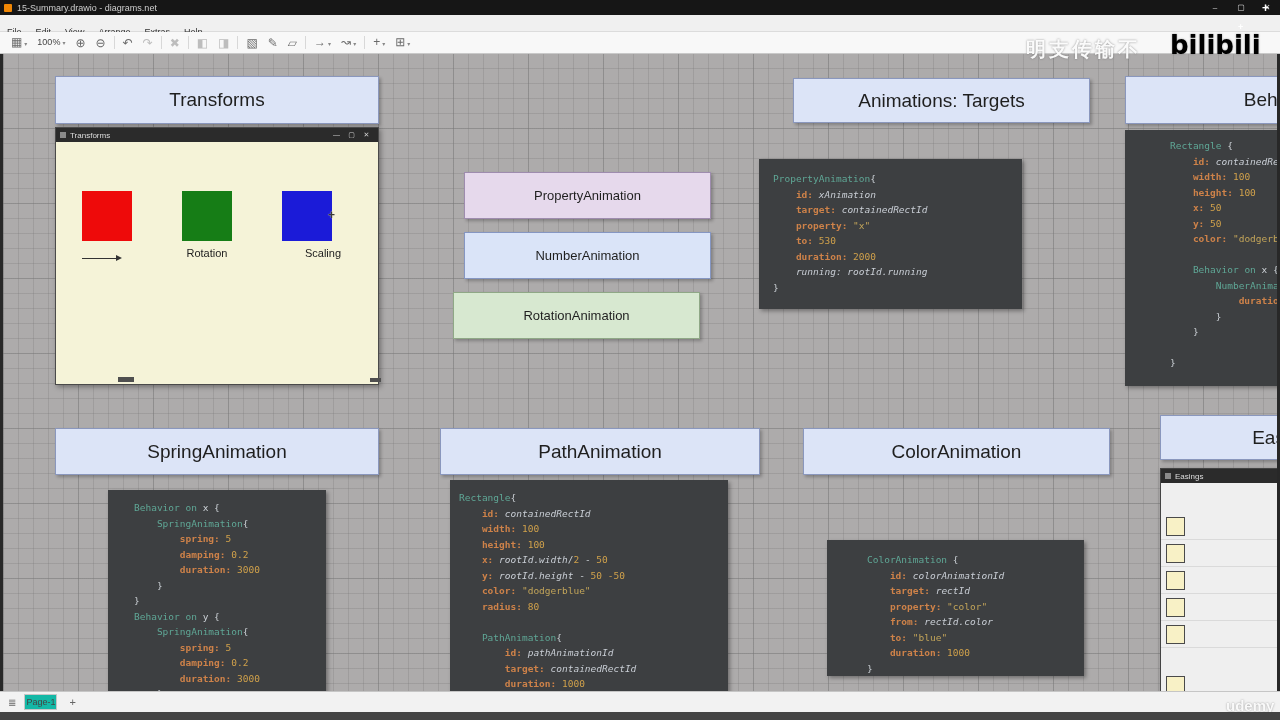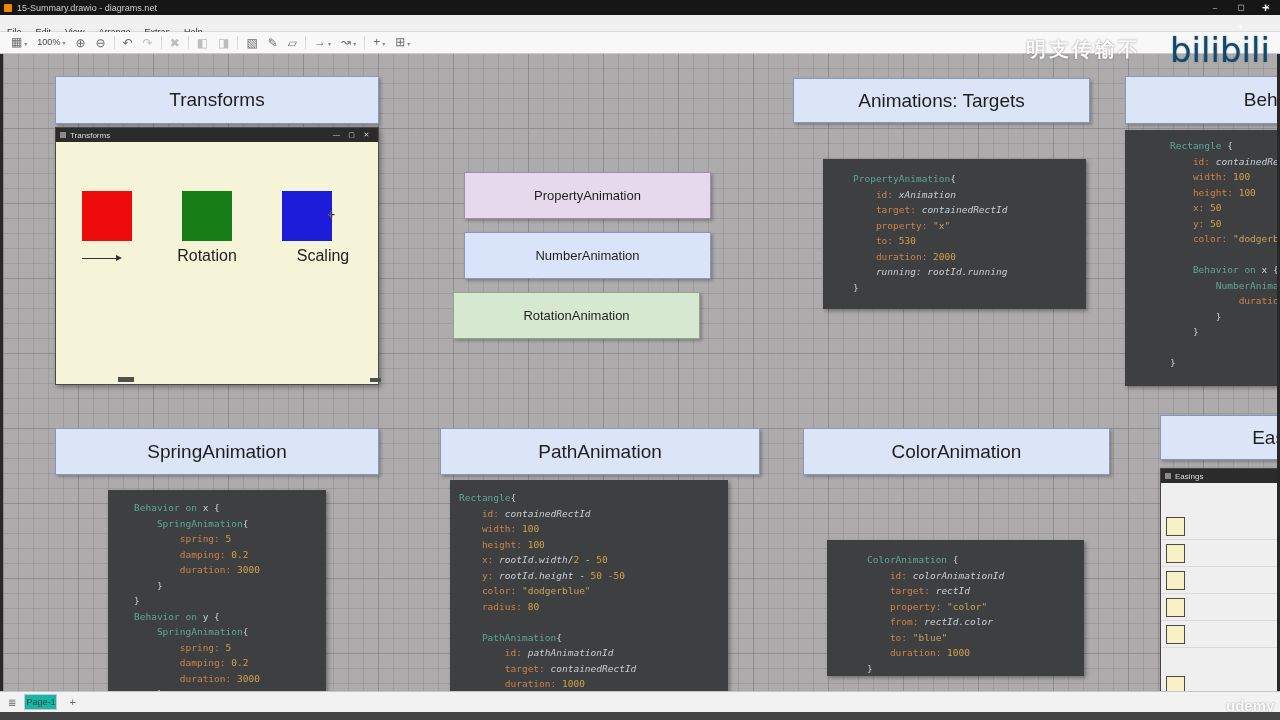--- a/index.html
+++ b/index.html
@@ -53,45 +53,45 @@
     justify-content:center;font-size:13px;color:#1f1f1f;box-shadow:2px 2px 3px rgba(0,0,0,.25);
     border:1px solid #999;}
   #property-box{left:461px;top:119px;border-color:#9e8cae;}
   #number-box{left:461px;top:179px;border-color:#8596c2;}
   #rotation-box{left:450px;top:239px;border-color:#8fa886;}
 
   
   .code-box{position:absolute;background:#3d3f41;box-shadow:2px 2px 4px rgba(0,0,0,.35);
     font-family:"DejaVu Sans Mono",monospace;font-size:9.5px;line-height:15.5px;
     white-space:pre;overflow:hidden;box-sizing:border-box;color:#ccd1d6;}
-  #code-targets{left:820px;top:106px;width:263px;height:150px;padding:12px 6px 6px 30px;}
+  #code-targets{left:756px;top:106px;width:263px;height:150px;padding:12px 6px 6px 14px;}
   #code-behaviors{left:1122px;top:77px;width:310px;height:256px;padding:8px 6px 6px 45px;}
   #code-spring{left:105px;top:437px;width:218px;height:242px;padding:10px 6px 6px 26px;}
   #code-path{left:447px;top:427px;width:278px;height:240px;padding:10px 6px 6px 9px;}
   #code-color{left:824px;top:487px;width:257px;height:136px;padding:12px 6px 6px 40px;}
   .c-k{color:#5fa796;}
-  .c-a{color:#ce8249;}
+  .c-a{color:#ce8249;font-weight:bold;}
   .c-n{color:#d0a14b;}
   .c-s{color:#c3a559;}
   .c-i{color:#c8cdd4;font-style:italic;}
   .c-p{color:#ccd1d6;}
 
   
   #transforms-window{position:absolute;left:52px;top:74px;width:322px;height:256px;
     background:#f5f3d8;border:1px solid #4a4a4a;box-shadow:2px 2px 5px rgba(0,0,0,.35);}
   .mini-titlebar{height:14px;background:#2b2b2b;color:#ddd;font-size:8px;display:flex;
     align-items:center;padding:0 4px;}
   .mini-icon{width:6px;height:6px;background:#8a8a8a;margin-right:4px;flex:none;}
   .mini-controls{margin-left:auto;display:flex;}
   .mini-controls span{width:15px;text-align:center;font-size:7px;color:#ccc;line-height:14px;}
   .sq{position:absolute;width:50px;height:50px;top:63px;}
   #sq-red{left:26px;}
   #sq-green{left:126px;}
   #sq-blue{left:226px;}
-  .t-label{position:absolute;top:119px;width:70px;text-align:center;font-size:16px;color:#222;}
+  .t-label{position:absolute;top:119px;width:70px;text-align:center;font-size:11px;color:#222;}
   #lbl-rotation{left:116px;}
   #lbl-scaling{left:232px;}
   .t-arrow{position:absolute;left:26px;top:130px;width:34px;height:0;border-top:1.5px solid #333;}
   .t-arrow:after{content:"";position:absolute;right:-6px;top:-4.5px;
     border-left:6px solid #333;border-top:3.5px solid transparent;border-bottom:3.5px solid transparent;}
   .smudge{position:absolute;background:#4f4f4f;}
   #smudge1{left:62px;top:249px;width:16px;height:5px;}
   #smudge2{left:314px;top:250px;width:11px;height:4px;}
   #mouse-cursor{position:absolute;left:272px;top:80px;font-size:12px;font-weight:bold;color:#3a3a3a;
     text-shadow:0 0 1px #fff;}
@@ -107,21 +107,21 @@
   
   .statusbar{position:absolute;bottom:0;left:0;right:0;height:20px;background:#f2f2f2;
     border-top:1px solid #c6c6c6;display:flex;align-items:center;font-size:9px;color:#444;z-index:10;}
   .pages-icon{padding:0 8px;font-size:10px;color:#666;}
   .page-tab{background:#14b8a6;border:1px solid #c6c6c6;padding:2px 1px;margin-right:4px;}
   .add-page{padding:0 8px;font-size:11px;color:#666;}
 
   
   .wm-cn{position:absolute;left:1026px;top:36px;font-size:20px;font-weight:bold;letter-spacing:3px;
     color:rgba(255,255,255,.95);text-shadow:0 0 2px rgba(90,90,90,.7);z-index:60;}
-  .wm-bili{position:absolute;left:1170px;top:30px;font-size:34px;font-weight:normal;color:#0c4a6e;
+  .wm-bili{position:absolute;left:1170px;top:30px;font-size:26px;font-weight:bold;color:#000000;
     text-shadow:0 0 2px rgba(90,90,90,.6);z-index:60;font-family:"DejaVu Sans",sans-serif;}
   .wm-udemy{position:absolute;left:1226px;top:697px;font-size:15px;font-weight:bold;
     color:rgba(255,255,255,.92);text-shadow:0 0 2px rgba(90,90,90,.6);z-index:60;}
   .wm-sparkle{position:absolute;color:#fff;z-index:60;font-weight:bold;}
   .wm-sparkle.s1{left:1262px;top:1px;font-size:12px;}
   .wm-sparkle.s2{left:1238px;top:22px;font-size:9px;}
 </style>
 </head>
 <body>
 

